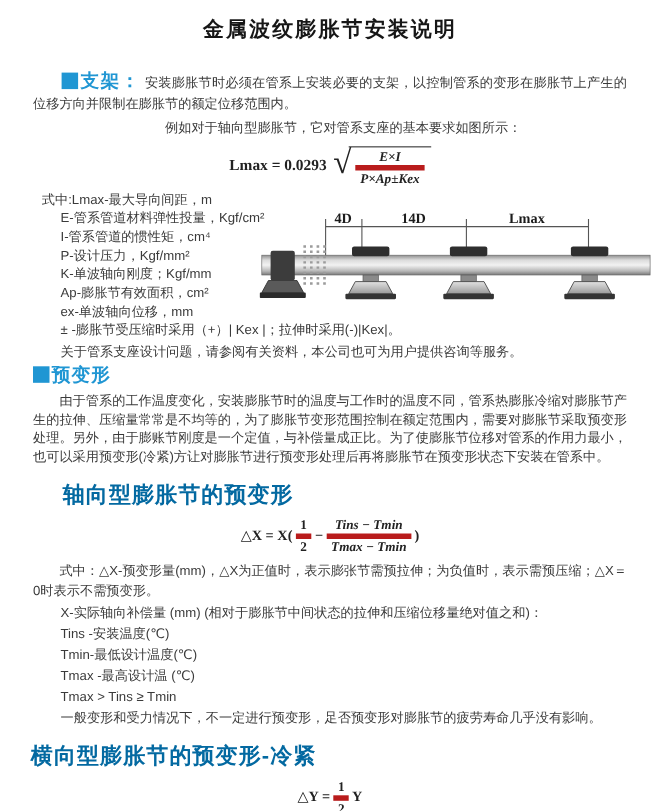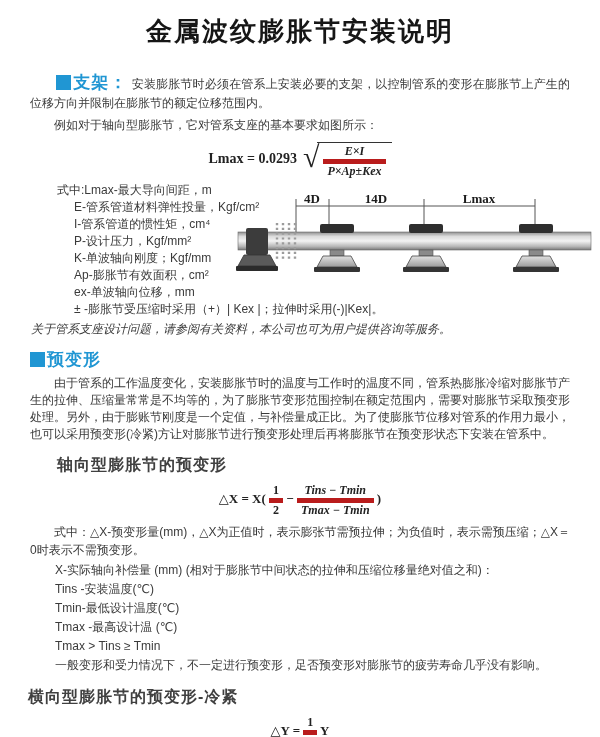--- a/index.html
+++ b/index.html
@@ -4,50 +4,50 @@
 <style>
   html,body{margin:0;padding:0;}
   body{
     width:600px;height:737px;position:relative;overflow:hidden;
     background:#ffffff;color:#3a3a3a;
     font-family:"Liberation Sans","DejaVu Sans",sans-serif;
     font-size:12px;
   }
   .page-title{
     margin:14px 0 8px;text-align:center;
-    font-size:26px;font-weight:bold;letter-spacing:2px;color:#161616;
+    font-size:19px;font-weight:bold;letter-spacing:2px;color:#161616;
   }
   .lead{margin:24px 30px 0;line-height:19px;text-indent:26px;text-align:justify;}
   .marker{
     display:inline-block;width:15px;height:15px;background:#2096d3;
     vertical-align:-2px;margin-right:2px;
   }
   .blue-head{font-size:17px;font-weight:bold;color:#2096d3;letter-spacing:1px;margin-right:4px;}
-  .example{margin:4px 30px 0;line-height:17px;text-indent:24px;}
+  .example{margin:4px 30px 0;line-height:17px;text-indent:24px;text-align:center;}
   .formula{
     text-align:center;margin:8px 0 4px;color:#222;
     font-family:"Liberation Serif","DejaVu Serif",serif;font-size:14px;font-weight:bold;
   }
   .formula .it{font-style:italic;}
   .frac{display:inline-block;vertical-align:middle;text-align:center;font-size:12px;line-height:13px;}
   .frac .num{display:block;border-bottom:5px solid #b91c1c;padding:0 4px 1px;}
   .frac .den{display:block;padding:1px 4px 0;}
   .sqrt{display:inline-flex;align-items:flex-start;vertical-align:middle;margin-left:6px;}
   .sqrt .rad{font-size:30px;line-height:30px;font-weight:normal;margin-right:-2px;}
   .sqrt .sq-body{border-top:1.6px solid #333;padding:2px 6px 0;display:inline-block;}
-  .defs{margin:4px 30px 0 57px;line-height:16px;}
+  .defs{margin:4px 30px 0 38px;line-height:16px;}
   .defs .def{margin:0 0 0 17px;}
   .defs .def.first{margin-left:0;}
   .defs .def{margin-top:1px;}
-  .about-line{margin:4px 30px 0 31px;line-height:16px;font-style:italic;}
-  .sec-head{margin:14px 30px 0;line-height:18px;}
+  .about-line{margin:4px 30px 0 55px;line-height:16px;}
+  .sec-head{margin:4px 30px 0;line-height:18px;}
   .preform-body{margin:5px 30px 0;line-height:17px;text-indent:24px;text-align:justify;}
   .sub-head{
-    margin:12px 30px 0 57px;font-size:16px;font-weight:bold;
-    color:#404040;letter-spacing:1px;
+    margin:12px 30px 0 57px;font-size:20px;font-weight:bold;
+    color:#0369a1;letter-spacing:1px;
   }
   .sub-head.left{margin-left:28px;}
   .formula.small{font-size:13px;margin:8px 0 4px;}
   .note-main{margin:6px 30px 0;line-height:18px;text-indent:24px;text-align:justify;}
   .note-list{margin:2px 30px 0 55px;}
   .note-list .note{line-height:19px;margin:0;}
   .note-last{margin:6px 30px 0 55px;line-height:17px;}
   .diagram{position:absolute;left:236px;top:192px;}
   .dimlabel{
     font-family:"Liberation Serif","DejaVu Serif",serif;

